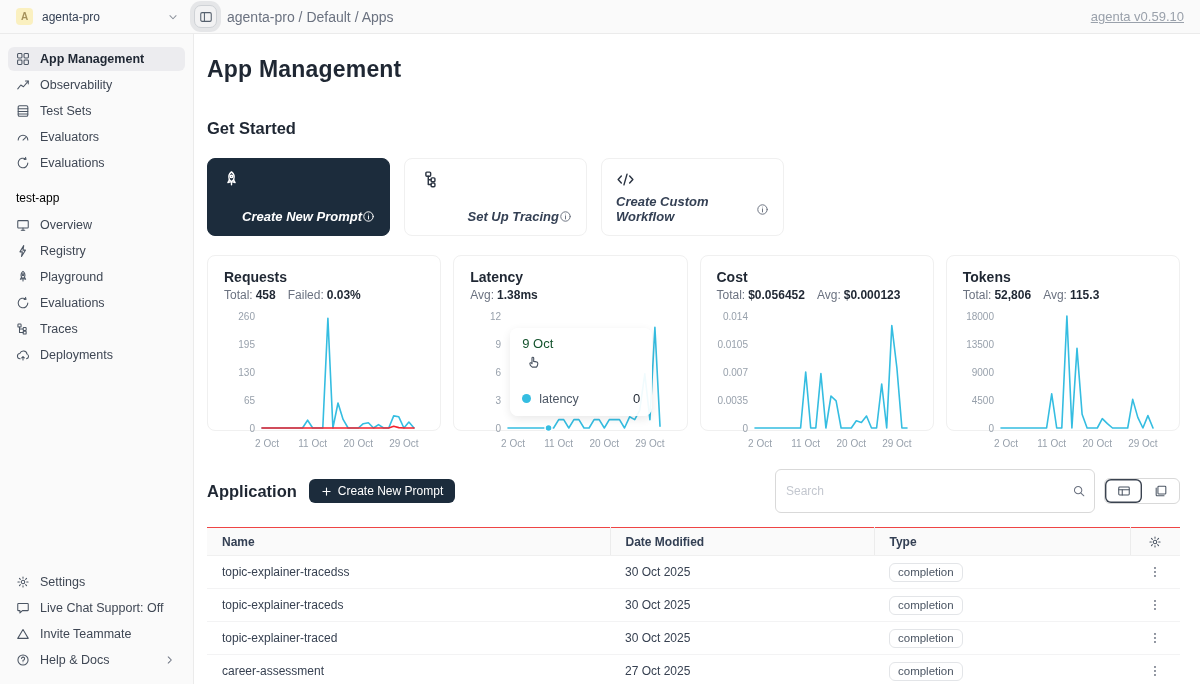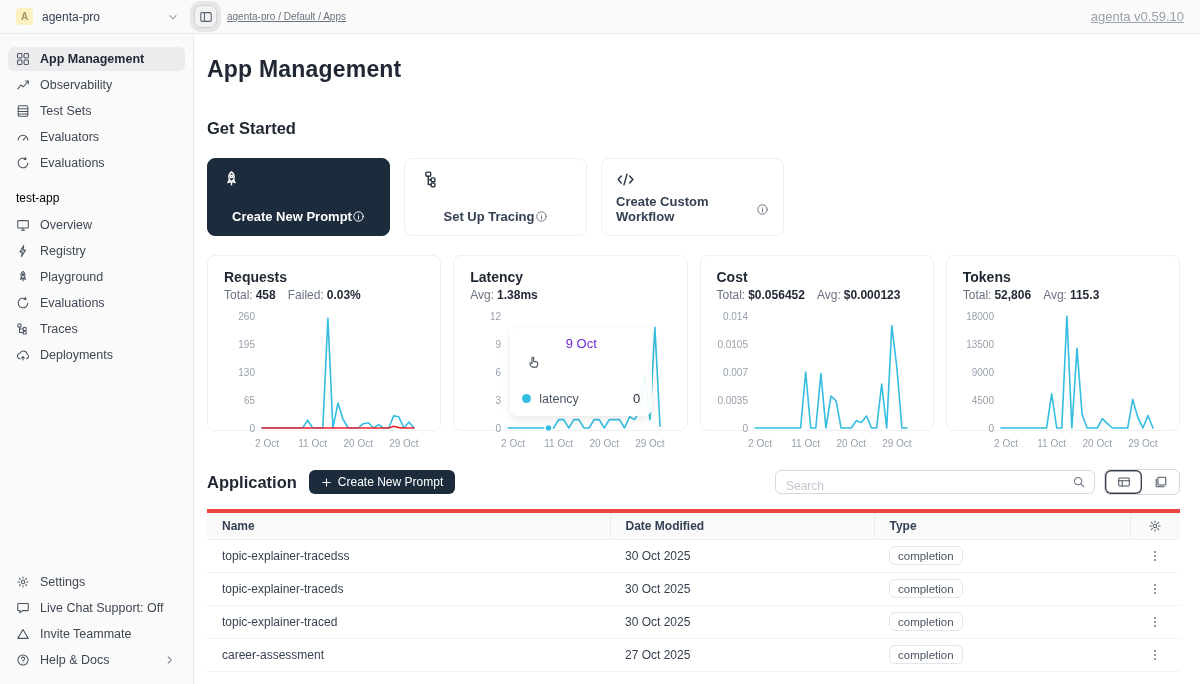--- a/index.html
+++ b/index.html
@@ -12,21 +12,21 @@
   .workspace { width:194px; flex:0 0 194px; display:flex; align-items:center;
     padding:0 14px 0 16px; gap:9px; cursor:pointer; }
   .avatar { width:17px; height:17px; border-radius:4px; background:#faf0c0; color:#a5925c;
     font-size:10px; font-weight:600; display:flex; align-items:center; justify-content:center; }
   .ws-name { font-size:12px; font-weight:500; color:#344054; }
   .workspace .chev { margin-left:auto; color:#8b919b; }
   .crumb-area { display:flex; align-items:center; gap:10px; }
   .side-toggle { width:23px; height:23px; border-radius:7px; background:#f2f2f3;
     border:1px solid #cfd2d6; box-shadow:0 0 0 4px rgba(175,180,187,.28);
     display:flex; align-items:center; justify-content:center; color:#55606d; cursor:pointer; }
-  .crumb { font-size:10px; color:#6b7280;text-decoration:underline; }
+  .crumb { font-size:14px; color:#6b7280; }
   .version { margin-left:auto; padding-right:16px; font-size:13px; color:#9aa1ab;text-decoration:underline; }
 
   
   .sidebar { position:fixed; top:34px; left:0; bottom:0; width:194px; background:#fafafa;
     border-right:1px solid #ebebeb; padding:13px 8px 10px 8px; display:flex; flex-direction:column; }
   .side-item { height:24px; margin-bottom:2px; border-radius:6px; display:flex; align-items:center;
     gap:10px; padding:0 8px; font-size:12.5px; color:#3f4754; cursor:pointer; }
   .side-item .icon { color:#4b5563; }
   .side-item.selected { background:#ececef; font-weight:600; color:#1f2733; }
   .side-item .trail { margin-left:auto; color:#6b7280; }
@@ -41,70 +41,70 @@
   h1 { font-size:23px; font-weight:600; color:#1f2733; letter-spacing:.2px; }
   h2 { font-size:16.5px; font-weight:600; color:#1f2733; }
   .gs-heading { margin-top:36px; }
 
   .cards { display:flex; gap:14px; margin-top:20px; }
   .start-card { width:183px; height:78px; border:1px solid #f0f0f0; border-radius:8px; background:#fff;
     padding:11px 14px; display:flex; flex-direction:column; justify-content:space-between; cursor:pointer; }
   .start-card .icon-lg { color:#2b3442; }
   .start-card.dark { background:#1c2c3c; border-color:#1c2c3c; color:#fff; }
   .start-card.dark .icon-lg, .start-card.dark .info, .start-card.dark .card-label { color:#fff; }
-  .card-row { display:flex; align-items:center; justify-content:center; }
+  .card-row { display:flex; align-items:center; justify-content:flex-end;font-style:italic; }
   .card-label { font-size:13px; font-weight:600; color:#344054; }
   .info { color:#6b7280; }
   .info svg { width:13px; height:13px; }
 
   
   .charts { display:flex; gap:12px; margin-top:19px; }
   .chart-card { flex:1 1 0; height:176px; border:1px solid #f0f0f0; border-radius:8px;
     padding:13px 16px 8px 10px; position:relative; background:#fff; }
   .chart-title { font-size:14px; font-weight:700; color:#1f2733; padding-left:6px; }
   .chart-stats { display:flex; gap:12px; margin-top:3px; font-size:12px; padding-left:6px; }
   .st-label { color:#6b7280; }
   .st-value { font-weight:700; color:#1f2733; margin-left:3px; }
   .chart-svg { margin-top:4px; }
   .tick { font-size:10px; fill:#98a1ac; }
 
   .tooltip { position:absolute; left:56px; top:72px; width:142px; height:88px;
     background:rgba(255,255,255,.93); border-radius:8px; box-shadow:0 3px 10px rgba(0,0,0,.09);
     padding:8px 12px; z-index:3; }
-  .tt-date { font-size:13px; color:#6d28d9;text-align:center; }
+  .tt-date { font-size:13px; color:#14532d; }
   .tt-pointer { position:absolute; left:16px; top:26px; color:#4b5563; }
   .tt-pointer svg { width:15px; height:15px; }
   .tt-row { position:absolute; left:12px; right:12px; bottom:10px; display:flex; align-items:center; gap:8px; }
   .tt-dot { width:9px; height:9px; border-radius:50%; background:#35bde1; }
   .tt-name { font-size:12.5px; color:#4b5563; }
   .tt-val { margin-left:auto; font-size:13px; color:#1f2733; }
 
   
   .app-head { display:flex; align-items:center; margin-top:38px; gap:12px; }
   .primary-btn { display:flex; align-items:center; gap:6px; background:#1c2c3c; color:#fff;
     border:none; border-radius:6px; height:24px; padding:0 12px; font-size:12px;
     font-family:inherit; cursor:pointer; }
   .primary-btn .icon { color:#fff; }
   .primary-btn .icon svg { width:11px; height:11px; }
   .right-tools { margin-left:auto; display:flex; align-items:center; gap:9px; }
-  .search { width:320px; height:24px; border:1px solid #d9d9d9; border-radius:6px; background:#fff;
-    display:flex; align-items:flex-end; overflow:hidden; }
+  .search { width:320px; height:44px; border:1px solid #d9d9d9; border-radius:6px; background:#fff;
+    display:flex; align-items:center; overflow:hidden; }
   .search input { flex:1; border:none; outline:none; font-size:12px; padding:0 10px;
     color:#344054; font-family:inherit; background:transparent; }
   .search input::placeholder { color:#c3c7cf; }
   .search-suffix { width:30px; height:100%; display:flex; align-items:center; justify-content:center;
     color:#6b7280; cursor:pointer; }
   .view-toggle { display:flex; border:1px solid #d9d9d9; border-radius:6px; height:26px; background:#fff; }
   .seg { width:37px; border:none; background:transparent; display:flex; align-items:center;
     justify-content:center; color:#4b5563; cursor:pointer; }
   .seg.selected { box-shadow:inset 0 0 0 1.4px #3a4350; border-radius:6px; }
 
   table { width:100%; border-collapse:collapse; margin-top:14px; table-layout:fixed; }
   col.c-name { width:403px; } col.c-date { width:264px; } col.c-type { width:256px; } col.c-act { width:50px; }
-  thead th { background:#fafafa; border-top:4px solid #ef4444; border-bottom:1px solid #f0f0f0;
+  thead th { background:#fafafa; border-top:1px solid #ef4444; border-bottom:1px solid #f0f0f0;
     border-right:1px solid #ececec; height:28px; font-size:12px; font-weight:600; color:#344054;
     text-align:left; padding:0 15px; }
   thead th:last-child { border-right:none; }
   th.th-act { text-align:center; padding:0; }
   .col-gear { color:#4b5563; display:inline-flex; cursor:pointer; vertical-align:middle; }
   tbody td { height:33px; border-bottom:1px solid #f3f3f4; font-size:12px; color:#374151; padding:0 15px; }
   tbody tr { cursor:pointer; }
   .badge { display:inline-block; border:1px solid #e3e5e8; border-radius:6px; padding:2.5px 8px;
     font-size:11.5px; color:#4b5563; background:#fff; }
   td.td-act { text-align:center; padding:0; }

